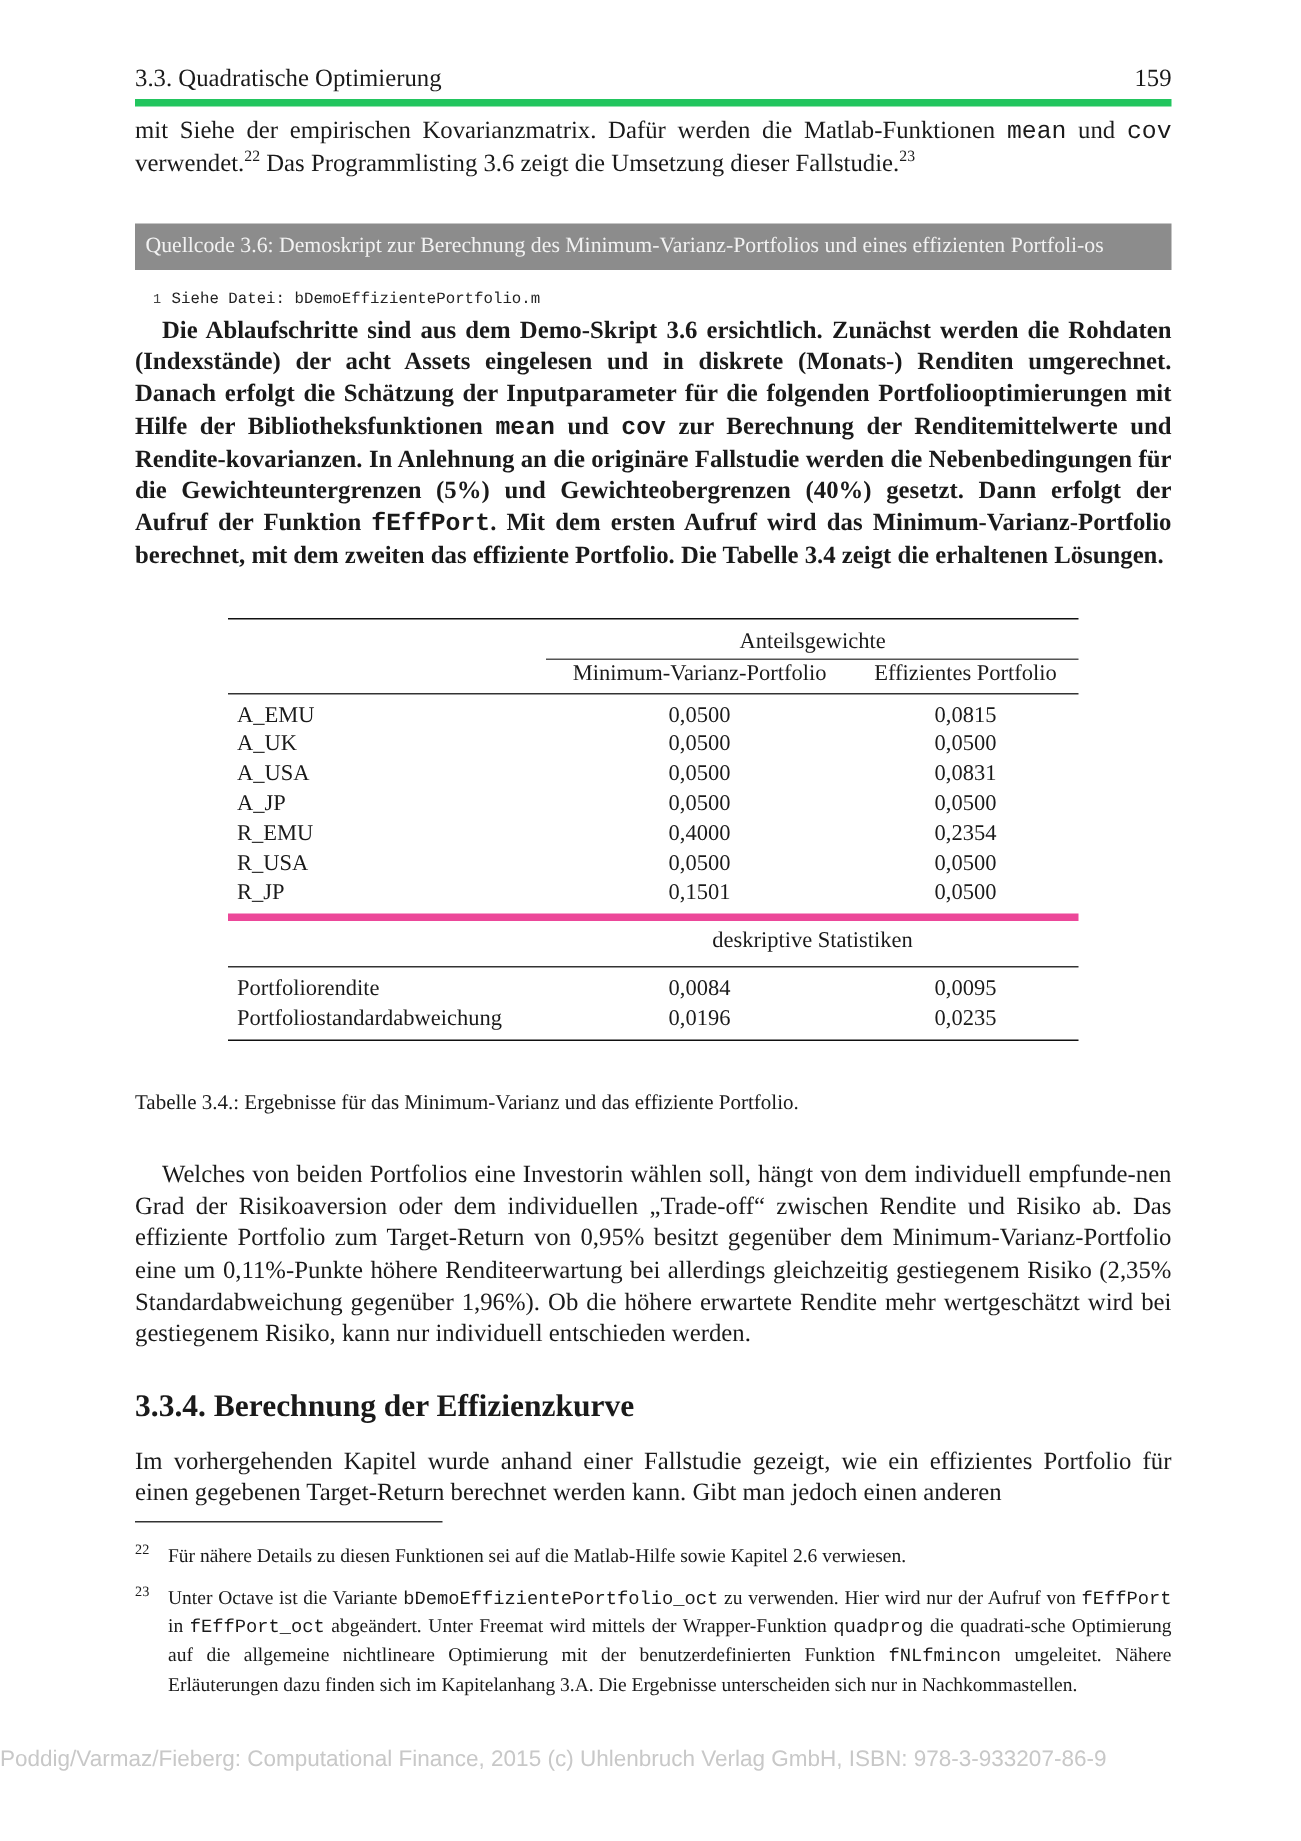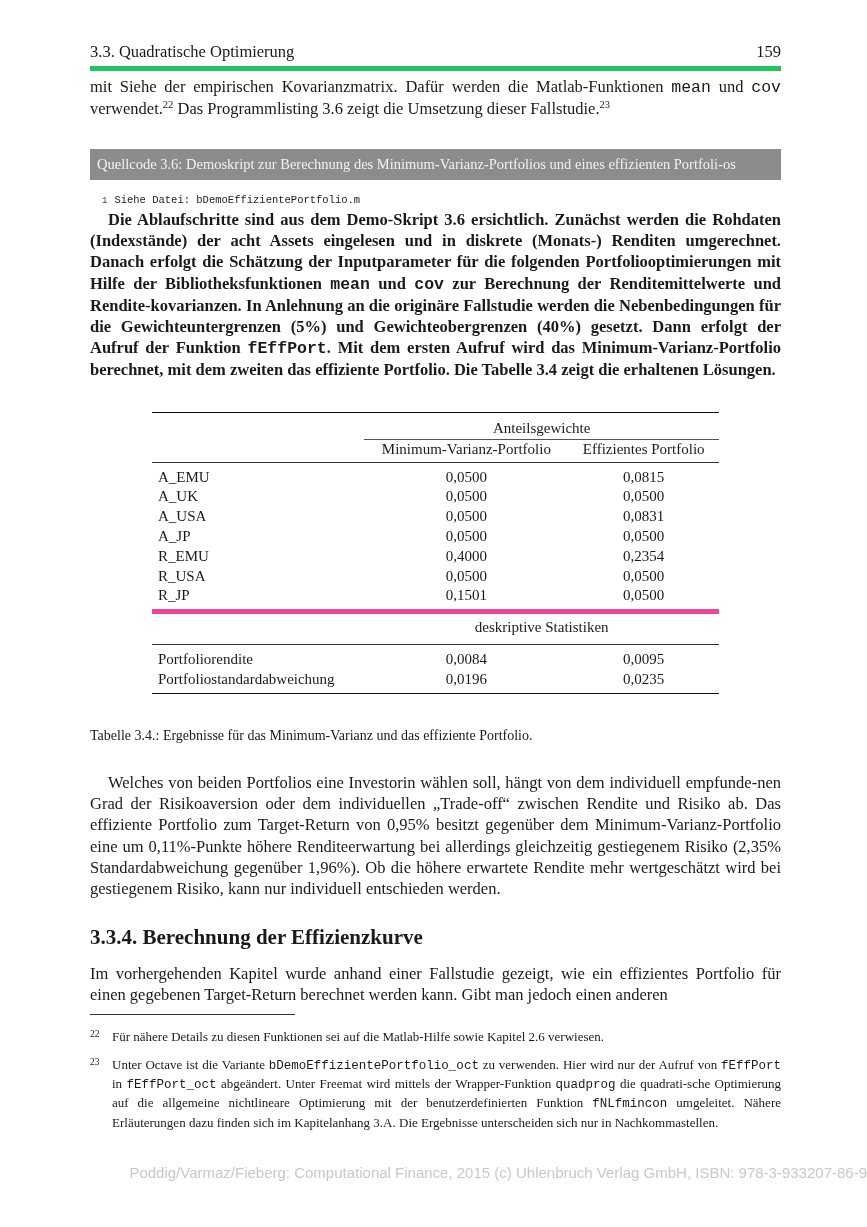--- a/index.html
+++ b/index.html
@@ -37,21 +37,21 @@
   .caption { position: absolute; top: 728px; left: 90px; font-size: 14px; }
   .h2 {
     position: absolute; top: 925px; left: 90px; font-size: 21px; font-weight: bold;
   }
   .fn-rule { position: absolute; top: 1014px; left: 90px; width: 205px; border-top: 1px solid #333; }
   .fn { position: absolute; left: 90px; width: 691px; font-size: 13px; line-height: 18.2px; }
   .fn .mark { position: absolute; left: 0; top: -3px; font-size: 9.5px; }
   .fn .body { margin-left: 22px; text-align: justify; }
   .fn .mono { font-size: 12.5px; }
   .watermark {
-    position: absolute; top: 1164px; left: 0; width: 867px; text-align: right;
+    position: absolute; top: 1164px; left: 0; width: 867px; text-align: left;
     font-family: "Liberation Sans", "DejaVu Sans", sans-serif; font-size: 15px; color: #c8c8c8;
   }
 </style>
 </head>
 <body>
 
 <div class="header">
   <span>3.3.  Quadratische Optimierung</span>
   <span>159</span>
 </div>

